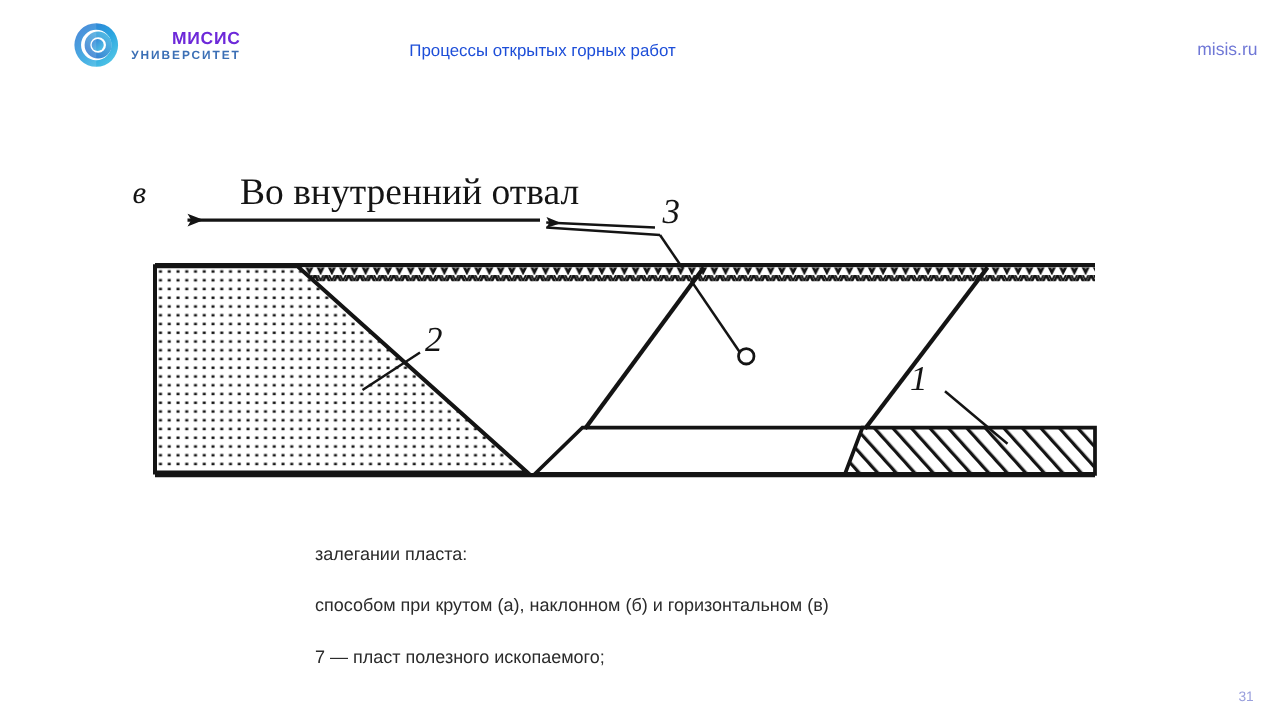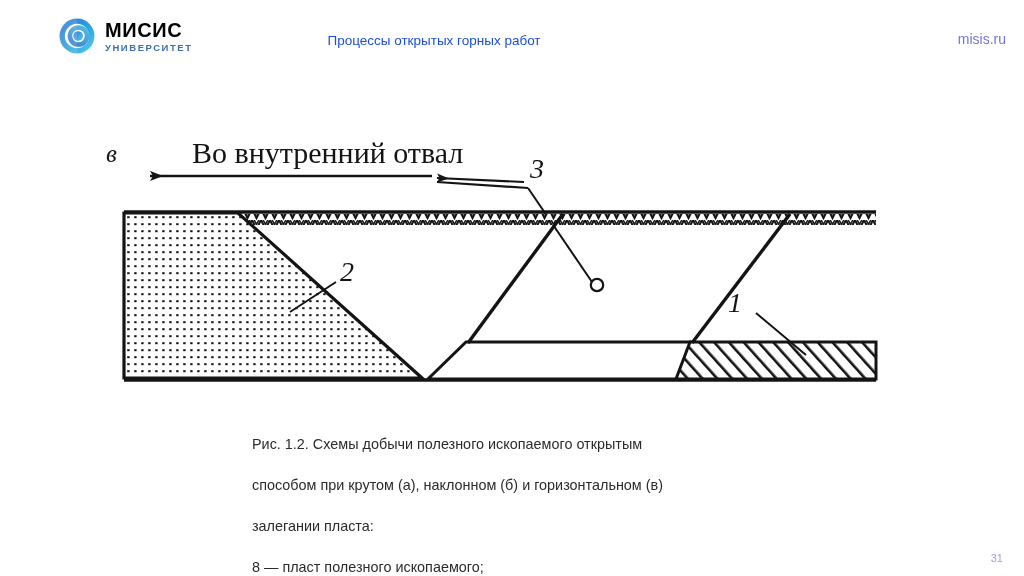--- a/index.html
+++ b/index.html
@@ -37,24 +37,25 @@
     height: 38px;
     flex: 0 0 38px;
   }
   .logo-words {
     display: flex;
     flex-direction: column;
     justify-content: center;
     line-height: 1;
   }
   .logo-main {
-    font-size: 20px;
+    font-size: 14px;
     font-weight: bold;
     letter-spacing: 0.6px;
-    color: #000000;
+    color: #6d28d9;
+    text-align: right;
   }
   .logo-sub {
     font-size: 9.5px;
     font-weight: bold;
     letter-spacing: 1.55px;
     color: #3b6fb5;
     margin-top: 2.5px;
   }
   .header-title {
     position: absolute;
@@ -203,21 +204,20 @@
 
     <text x="340" y="171" font-family="&quot;Liberation Serif&quot;, serif" font-size="28" font-style="italic" fill="#141414">2</text>
     <line x1="336" y1="172" x2="290" y2="202" stroke="#141414" stroke-width="2.0"></line>
 
     <text x="728" y="202" font-family="&quot;Liberation Serif&quot;, serif" font-size="28" font-style="italic" fill="#141414">1</text>
     <line x1="756" y1="203" x2="806" y2="245" stroke="#141414" stroke-width="2.0"></line>
   </svg>
 </div>
 
 <div class="caption">
-  <span class="caption-line">Рис. 1.2. Схемы добычи полезного ископаемого открытым</span>
+  <span class="caption-line">залегании пласта:</span>
   <span class="caption-line">способом при крутом (а), наклонном (б) и горизонтальном (в)</span>
-  <span class="caption-line">залегании пласта:</span>
-  <span class="caption-line">8 — пласт полезного ископаемого;</span>
+  <span class="caption-line">7 — пласт полезного ископаемого;</span>
   
   
 </div>
 
 <div class="page-number">31</div>
 
 </body></html>

